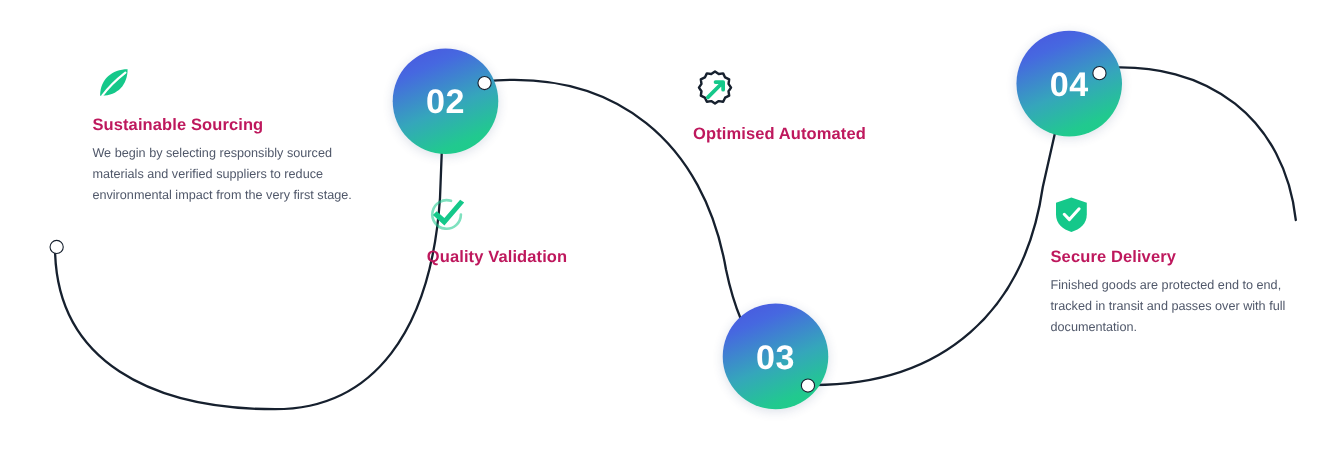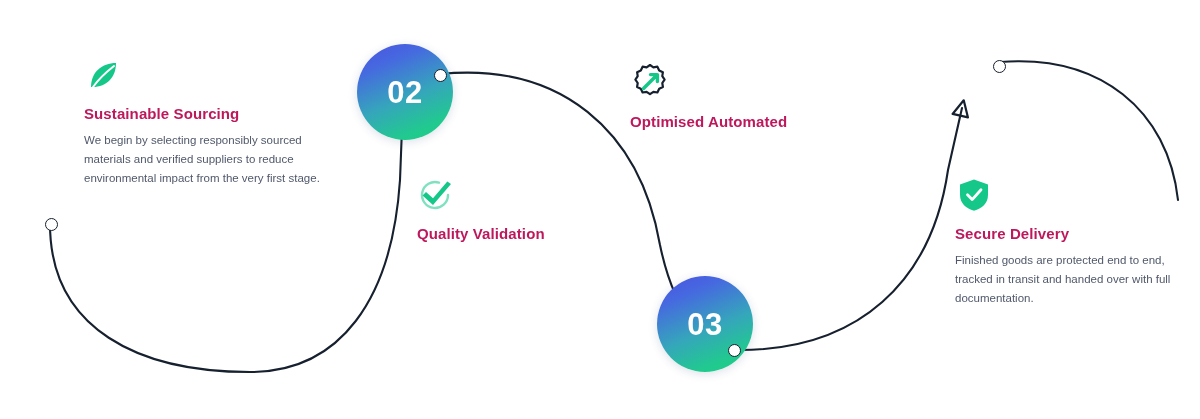--- a/index.html
+++ b/index.html
@@ -56,21 +56,21 @@
   .badge-02 { left: 357px; top: 44px; justify-content: center;  }
   .badge-03 { left: 657px; top: 276px; }
   .badge-04 { left: 924px; top: 28px;  }
 
   
   .step-block {
     position: absolute;
     z-index: 4;
   }
   .block-01 { left: 84px;  top: 56px;  width: 262px; }
-  .block-02 { left: 417px; top: 176px; width: 238px; }
+  .block-02 { left: 388px; top: 176px; width: 238px; }
   .block-03 { left: 630px; top: 62px;  width: 268px; }
   .block-04 { left: 955px; top: 176px; width: 244px; }
 
   .block-title {
     font-size: 15px;
     font-weight: 700;
     color: #be185d;
     line-height: 1.35;
     margin: 0 0 7px 0;
     letter-spacing: 0.1px;
@@ -130,20 +130,23 @@
   <span class="curve-dot dot-02"></span>
   <span class="curve-dot dot-03"></span>
   <span class="curve-dot dot-04"></span>
 
   <div class="step-badge badge-02">
     <span class="step-num">02</span>
   </div>
   <div class="step-badge badge-03">
     <span class="step-num">03</span>
   </div>
+  <div class="step-badge badge-04">
+    <span class="step-num">04</span>
+  </div>
 
   <div class="step-block block-01">
     <span class="step-icon">
       <svg class="icon-svg" width="38" height="38" viewBox="0 0 38 38">
         <path d="M7 31 C7 16 18 7 32 7 C32 21 23 31 8.5 31 Z" fill="#15c88a"></path>
         <path d="M9 31 C14 24 21 17 30 10" fill="none" stroke="#ffffff" stroke-width="2" stroke-linecap="round"></path>
       </svg>
     </span>
     <p class="block-title">Sustainable Sourcing</p>
     <p class="block-body">We begin by selecting responsibly sourced materials and verified suppliers to reduce environmental impact from the very first stage.</p>
@@ -170,16 +173,16 @@
   </div>
 
   <div class="step-block block-04">
     <span class="step-icon">
       <svg class="icon-svg" width="38" height="38" viewBox="0 0 38 38">
         <path d="M19 3.5 L33 8.4 V19 C33 27.4 26.8 32.6 19 34.8 C11.2 32.6 5 27.4 5 19 V8.4 Z" fill="#15c88a"></path>
         <path d="M12.5 18.8 L17.2 23.6 L26 13.8" fill="none" stroke="#ffffff" stroke-width="2.8" stroke-linecap="round" stroke-linejoin="round"></path>
       </svg>
     </span>
     <p class="block-title">Secure Delivery</p>
-    <p class="block-body">Finished goods are protected end to end, tracked in transit and handed over with full documentation.</p>
+    <p class="block-body">Finished goods are protected end to end, tracked in transit and passes over with full documentation.</p>
   </div>
 
 </div>
 
 </body></html>

